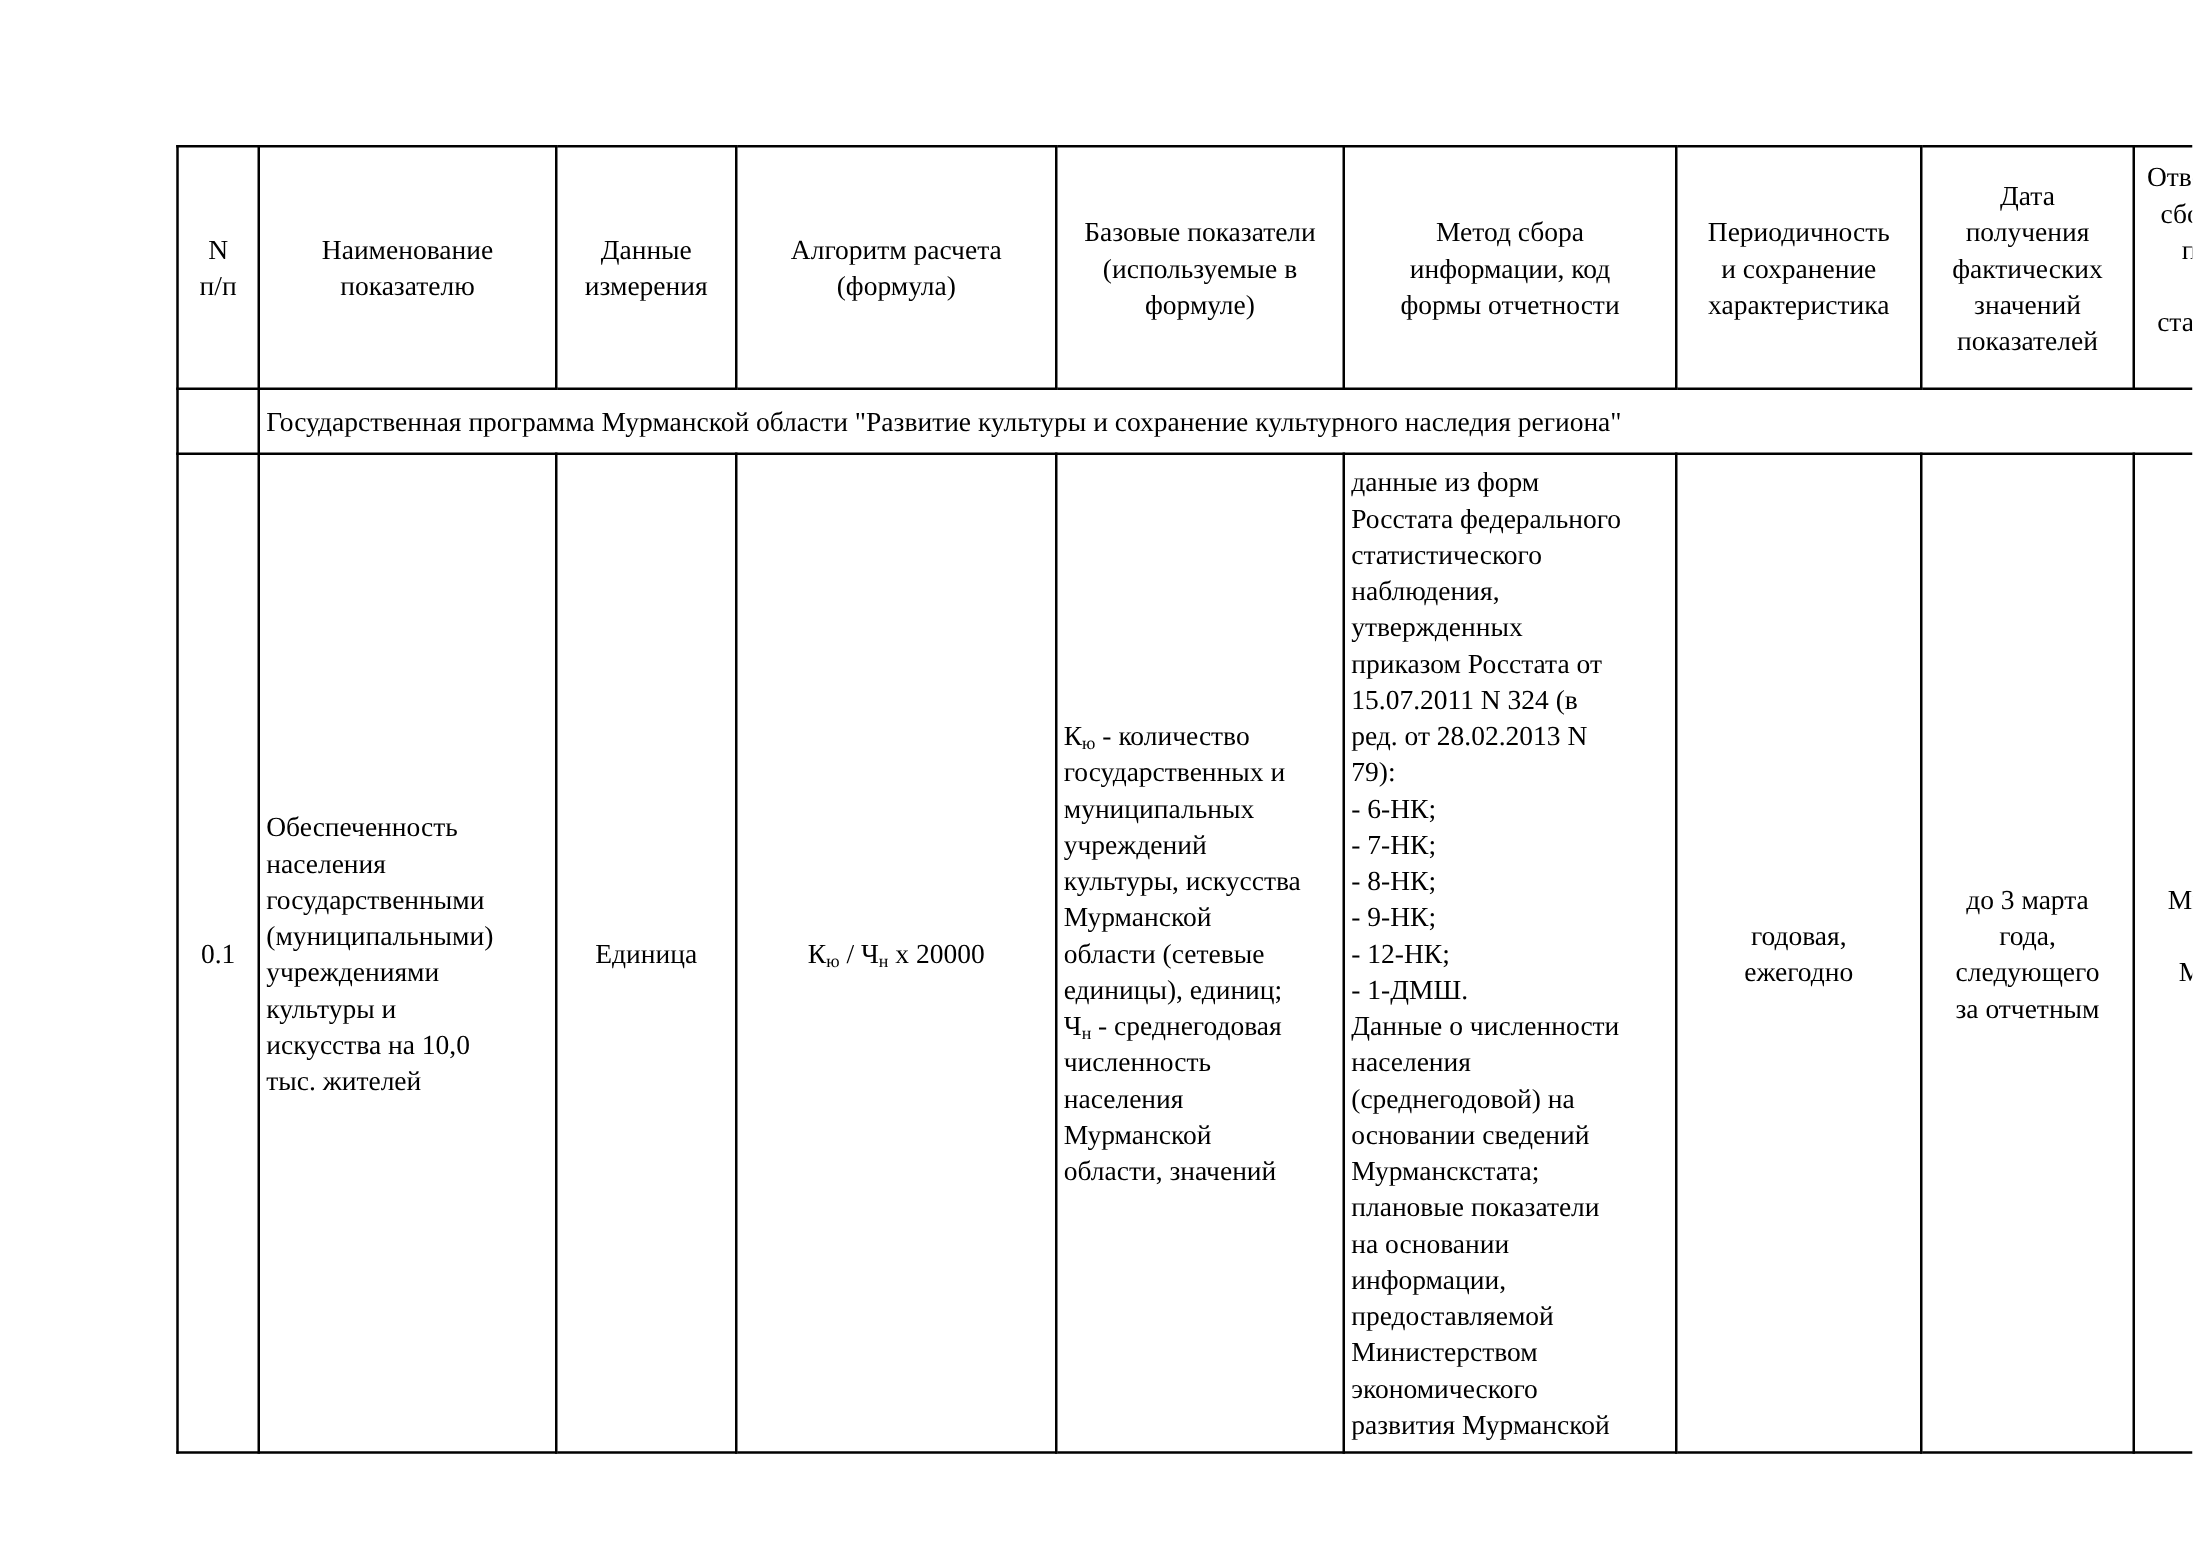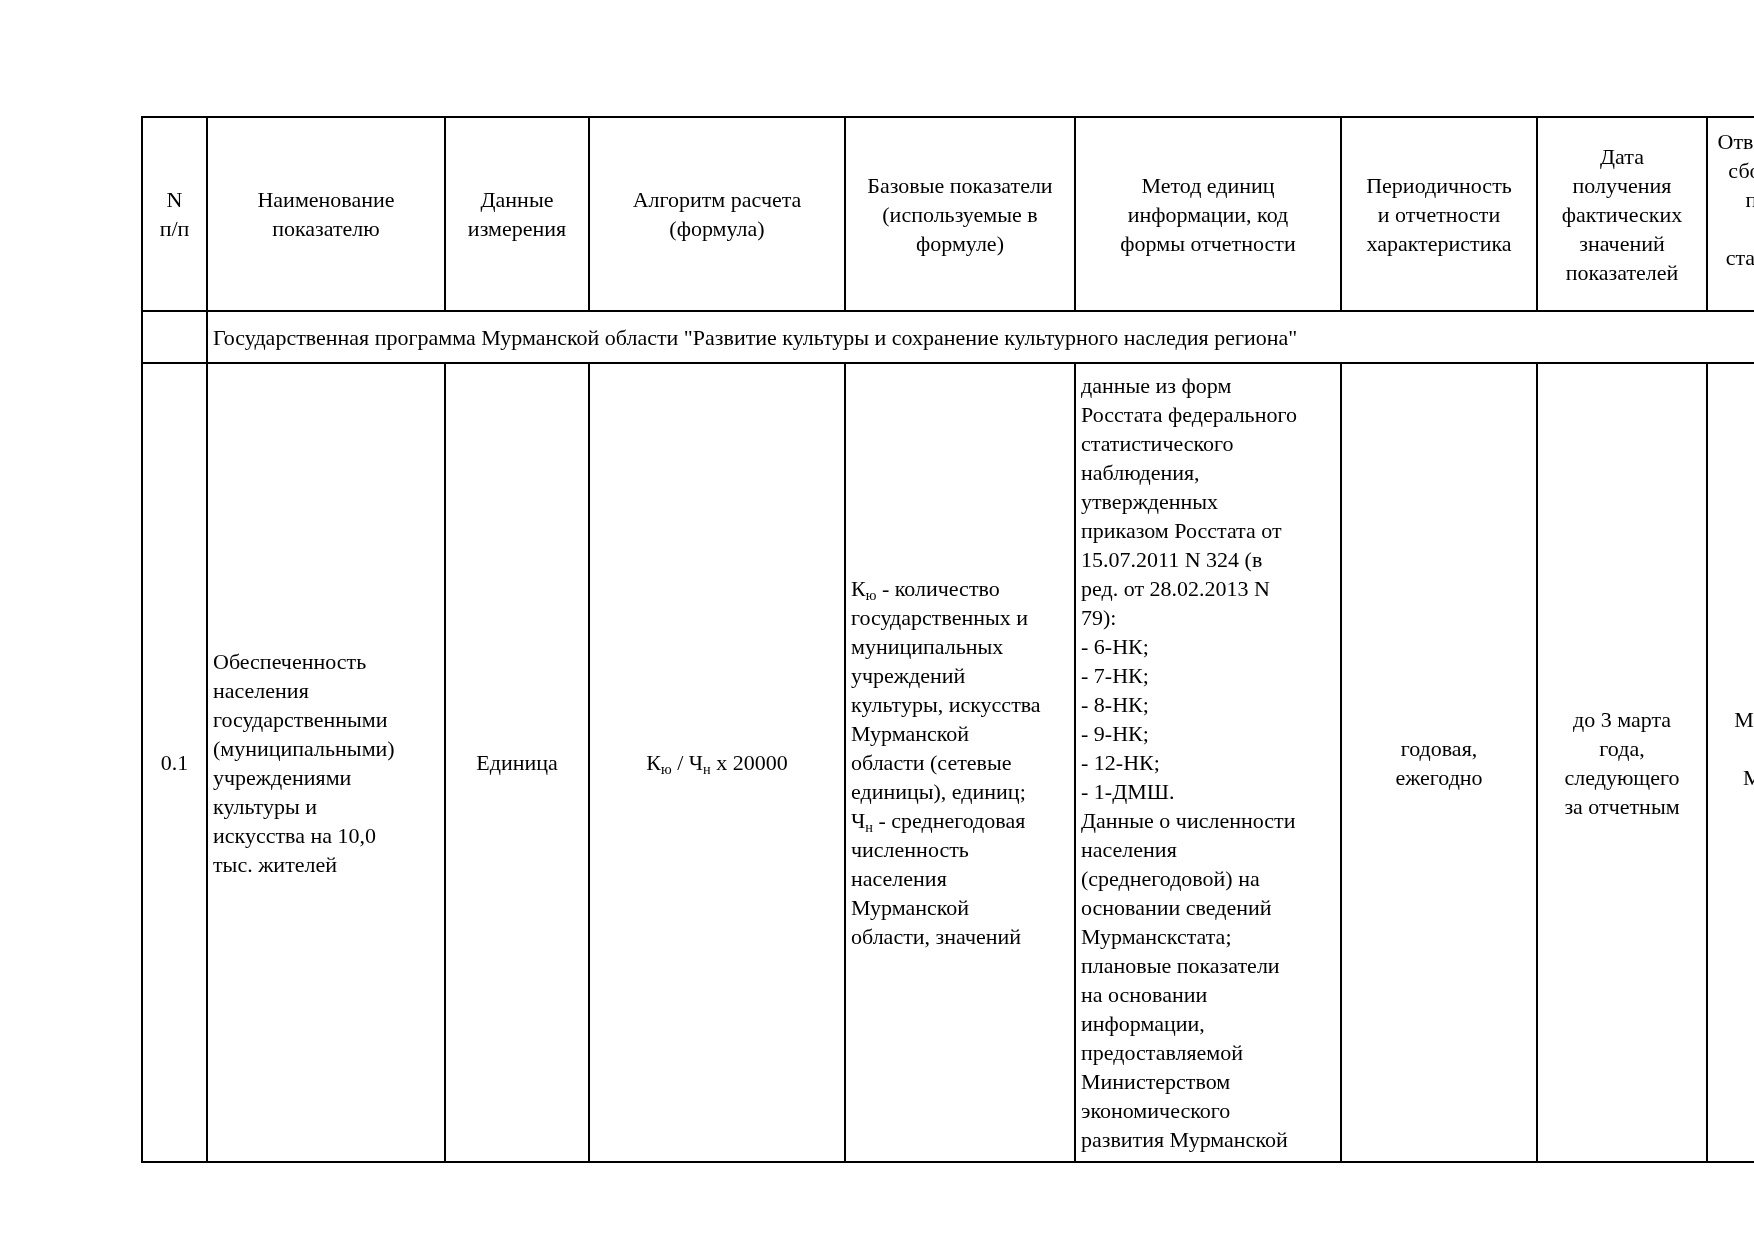--- a/index.html
+++ b/index.html
@@ -95,27 +95,27 @@
         <th>
           <div class="cell-text center">Алгоритм расчета
 (формула)</div>
         </th>
         <th>
           <div class="cell-text center">Базовые показатели
 (используемые в
 формуле)</div>
         </th>
         <th>
-          <div class="cell-text center">Метод единиц
+          <div class="cell-text center">Метод сбора
 информации, код
 формы отчетности</div>
         </th>
         <th>
           <div class="cell-text center">Периодичность
-и отчетности
+и сохранение
 характеристика</div>
         </th>
         <th>
           <div class="cell-text center">Дата
 получения
 фактических
 значений
 показателей</div>
         </th>
         <th>

